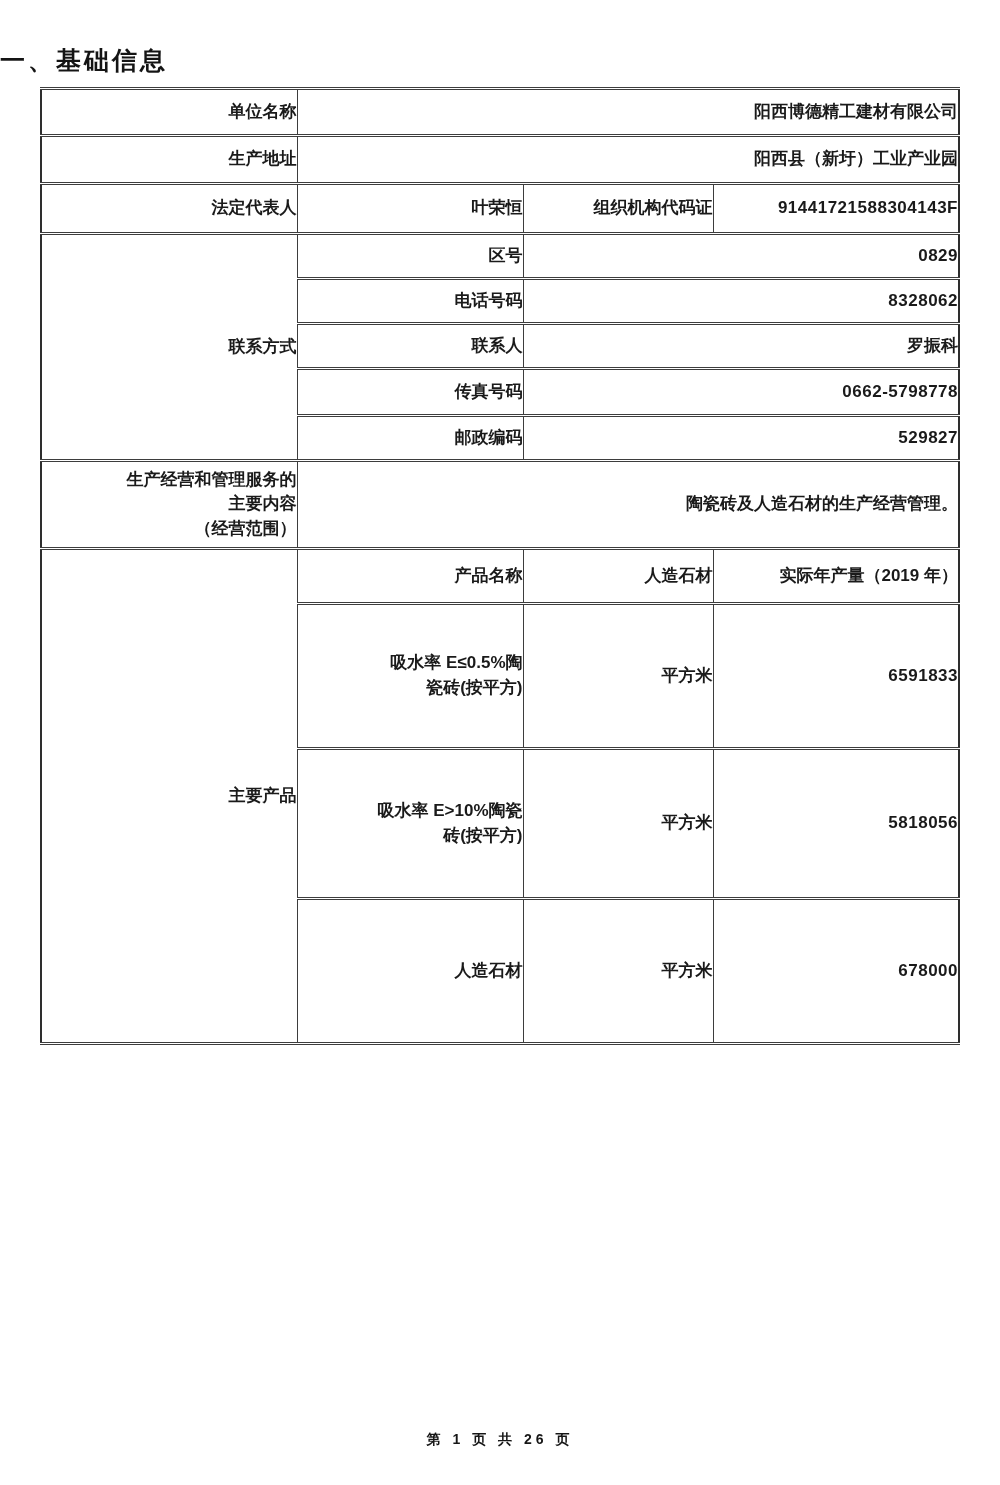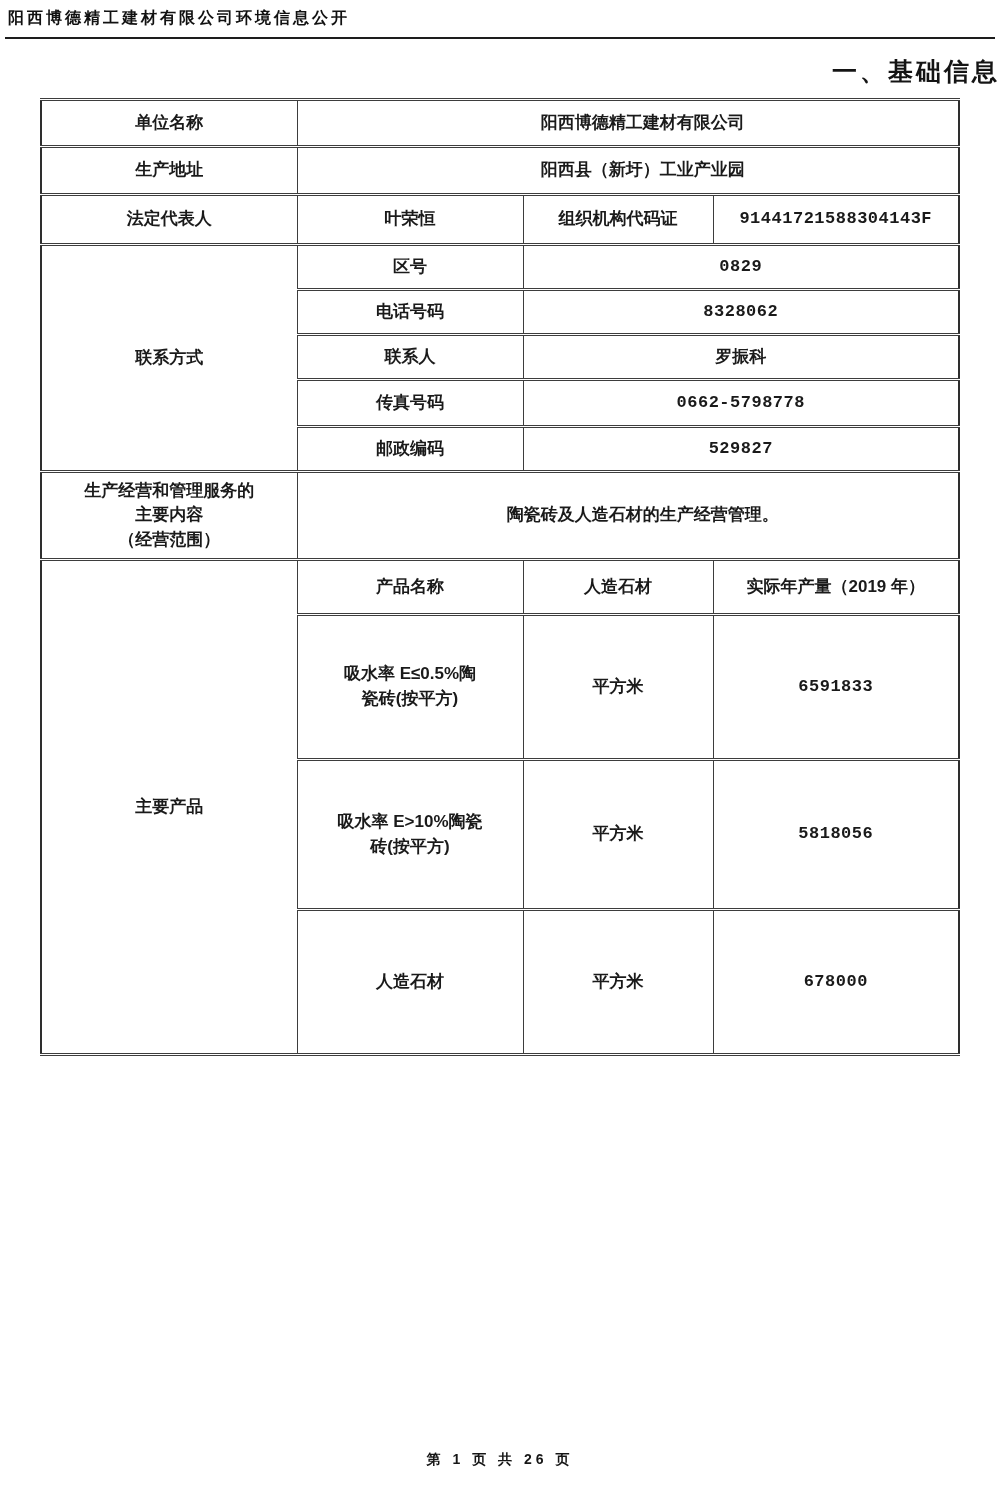--- a/index.html
+++ b/index.html
@@ -21,71 +21,70 @@
     margin: 0 5px;
     padding: 8px 3px 8px 3px;
     font-family: "Liberation Serif", "DejaVu Serif", serif;
     font-weight: bold;
     font-size: 16px;
     letter-spacing: 3px;
     color: #111;
     border-bottom: 2px solid #1d1d1d;
   }
   .section-title {
-    margin-top: 16px;
+    margin-top: 44px;
     margin-bottom: 10px;
-    text-align: right;
+    text-align: left;
     font-size: 25px;
     font-weight: bold;
     letter-spacing: 3px;
     color: #141414;
   }
   table.info-table {
     margin-left: 40px;
     width: 918px;
     border-collapse: collapse;
     table-layout: fixed;
   }
   table.info-table td {
     border-left: 1px solid #3d3d3d;
     border-right: 1px solid #3d3d3d;
     border-top: 3px double #3d3d3d;
     border-bottom: 3px double #3d3d3d;
     vertical-align: middle;
-    text-align: center;
+    text-align: right;
     font-size: 17px;
     font-weight: bold;
     color: #1a1a1a;
     line-height: 1.45;
   }
   table.info-table { border: 2px solid #2e2e2e; }
   td.left-val {
     text-align: left;
     padding-left: 30px;
   }
   td.pre { white-space: pre-line; }
-  .num { letter-spacing: 0.5px; font-family: Liberation Mono, monospace; }
+  .num { letter-spacing: 0.5px; }
   .page-footer {
     position: absolute;
     left: 0;
-    bottom: 16px;
+    bottom: 36px;
     width: 100%;
     text-align: center;
     font-size: 14px;
     font-weight: bold;
     letter-spacing: 4px;
     color: #161616;
   }
 </style>
 </head>
 <body>
 
 <div class="page">
 
-  <div class="doc-header">阳西博德精工建材有限公司环境信息公开</div>
 
   <div class="section-title">一、基础信息</div>
 
   <table class="info-table">
     <colgroup>
       <col style="width:256px">
       <col style="width:226px">
       <col style="width:190px">
       <col style="width:246px">
     </colgroup>

